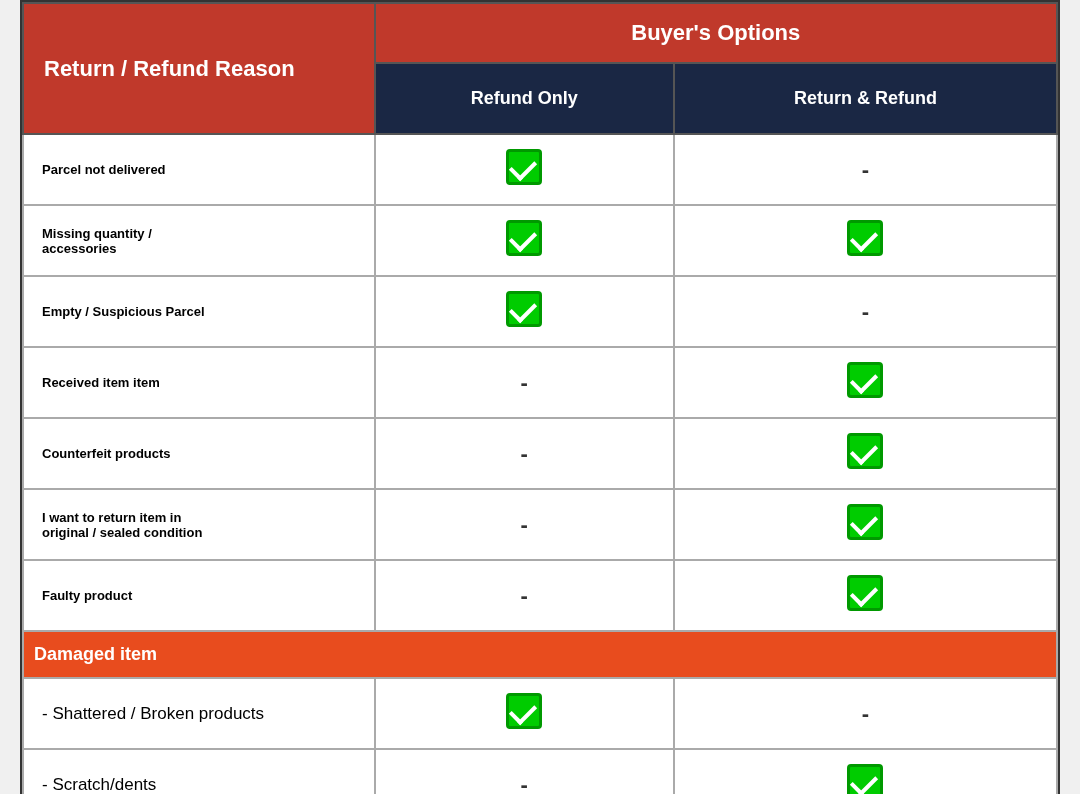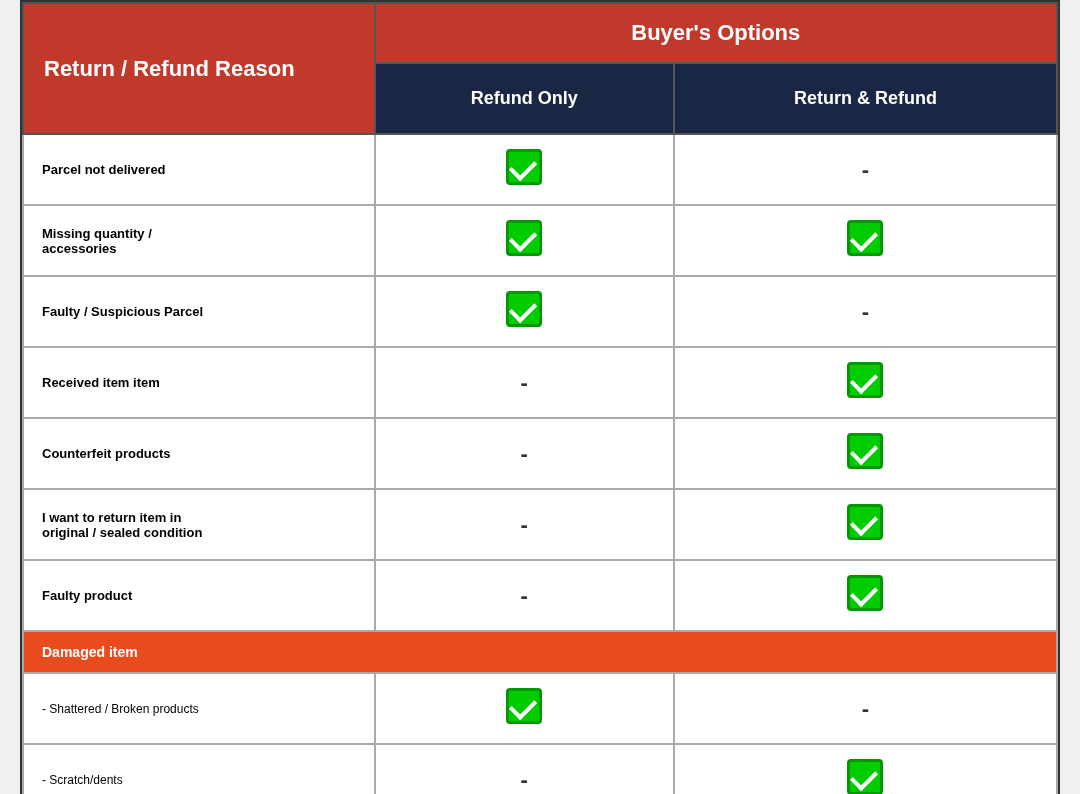--- a/index.html
+++ b/index.html
@@ -79,30 +79,30 @@
       border: 2px solid #aaa;
       vertical-align: middle;
       font-size: 18px;
       font-weight: bold;
     }
 
     
     .section-header {
       background-color: #e84c1e;
       color: #ffffff;
-      font-size: 14px;
-      font-weight: bold;
-      padding: 12px 18px;
+      font-size: 18px;
+      font-weight: bold;
+      padding: 12px 10px;
       border: 2px solid #aaa;
     }
 
     
     .row-reason-sub {
       background-color: #ffffff;
-      font-size: 12px;
+      font-size: 17px;
       font-weight: normal;
       padding: 14px 18px;
       border: 2px solid #aaa;
       vertical-align: middle;
     }
 
     
     .checkbox-icon {
       display: inline-block;
       width: 36px;
@@ -152,21 +152,21 @@
           <td class="row-reason">Parcel not delivered</td>
           <td class="row-cell"><span class="checkbox-icon"></span></td>
           <td class="row-cell"><span class="dash">-</span></td>
         </tr>
         <tr>
           <td class="row-reason">Missing quantity /<br>accessories</td>
           <td class="row-cell"><span class="checkbox-icon"></span></td>
           <td class="row-cell"><span class="checkbox-icon"></span></td>
         </tr>
         <tr>
-          <td class="row-reason">Faulty / Suspicious Parcel</td>
+          <td class="row-reason">Empty / Suspicious Parcel</td>
           <td class="row-cell"><span class="checkbox-icon"></span></td>
           <td class="row-cell"><span class="dash">-</span></td>
         </tr>
         <tr>
           <td class="row-reason">Received item item</td>
           <td class="row-cell"><span class="dash">-</span></td>
           <td class="row-cell"><span class="checkbox-icon"></span></td>
         </tr>
         <tr>
           <td class="row-reason">Counterfeit products</td>

